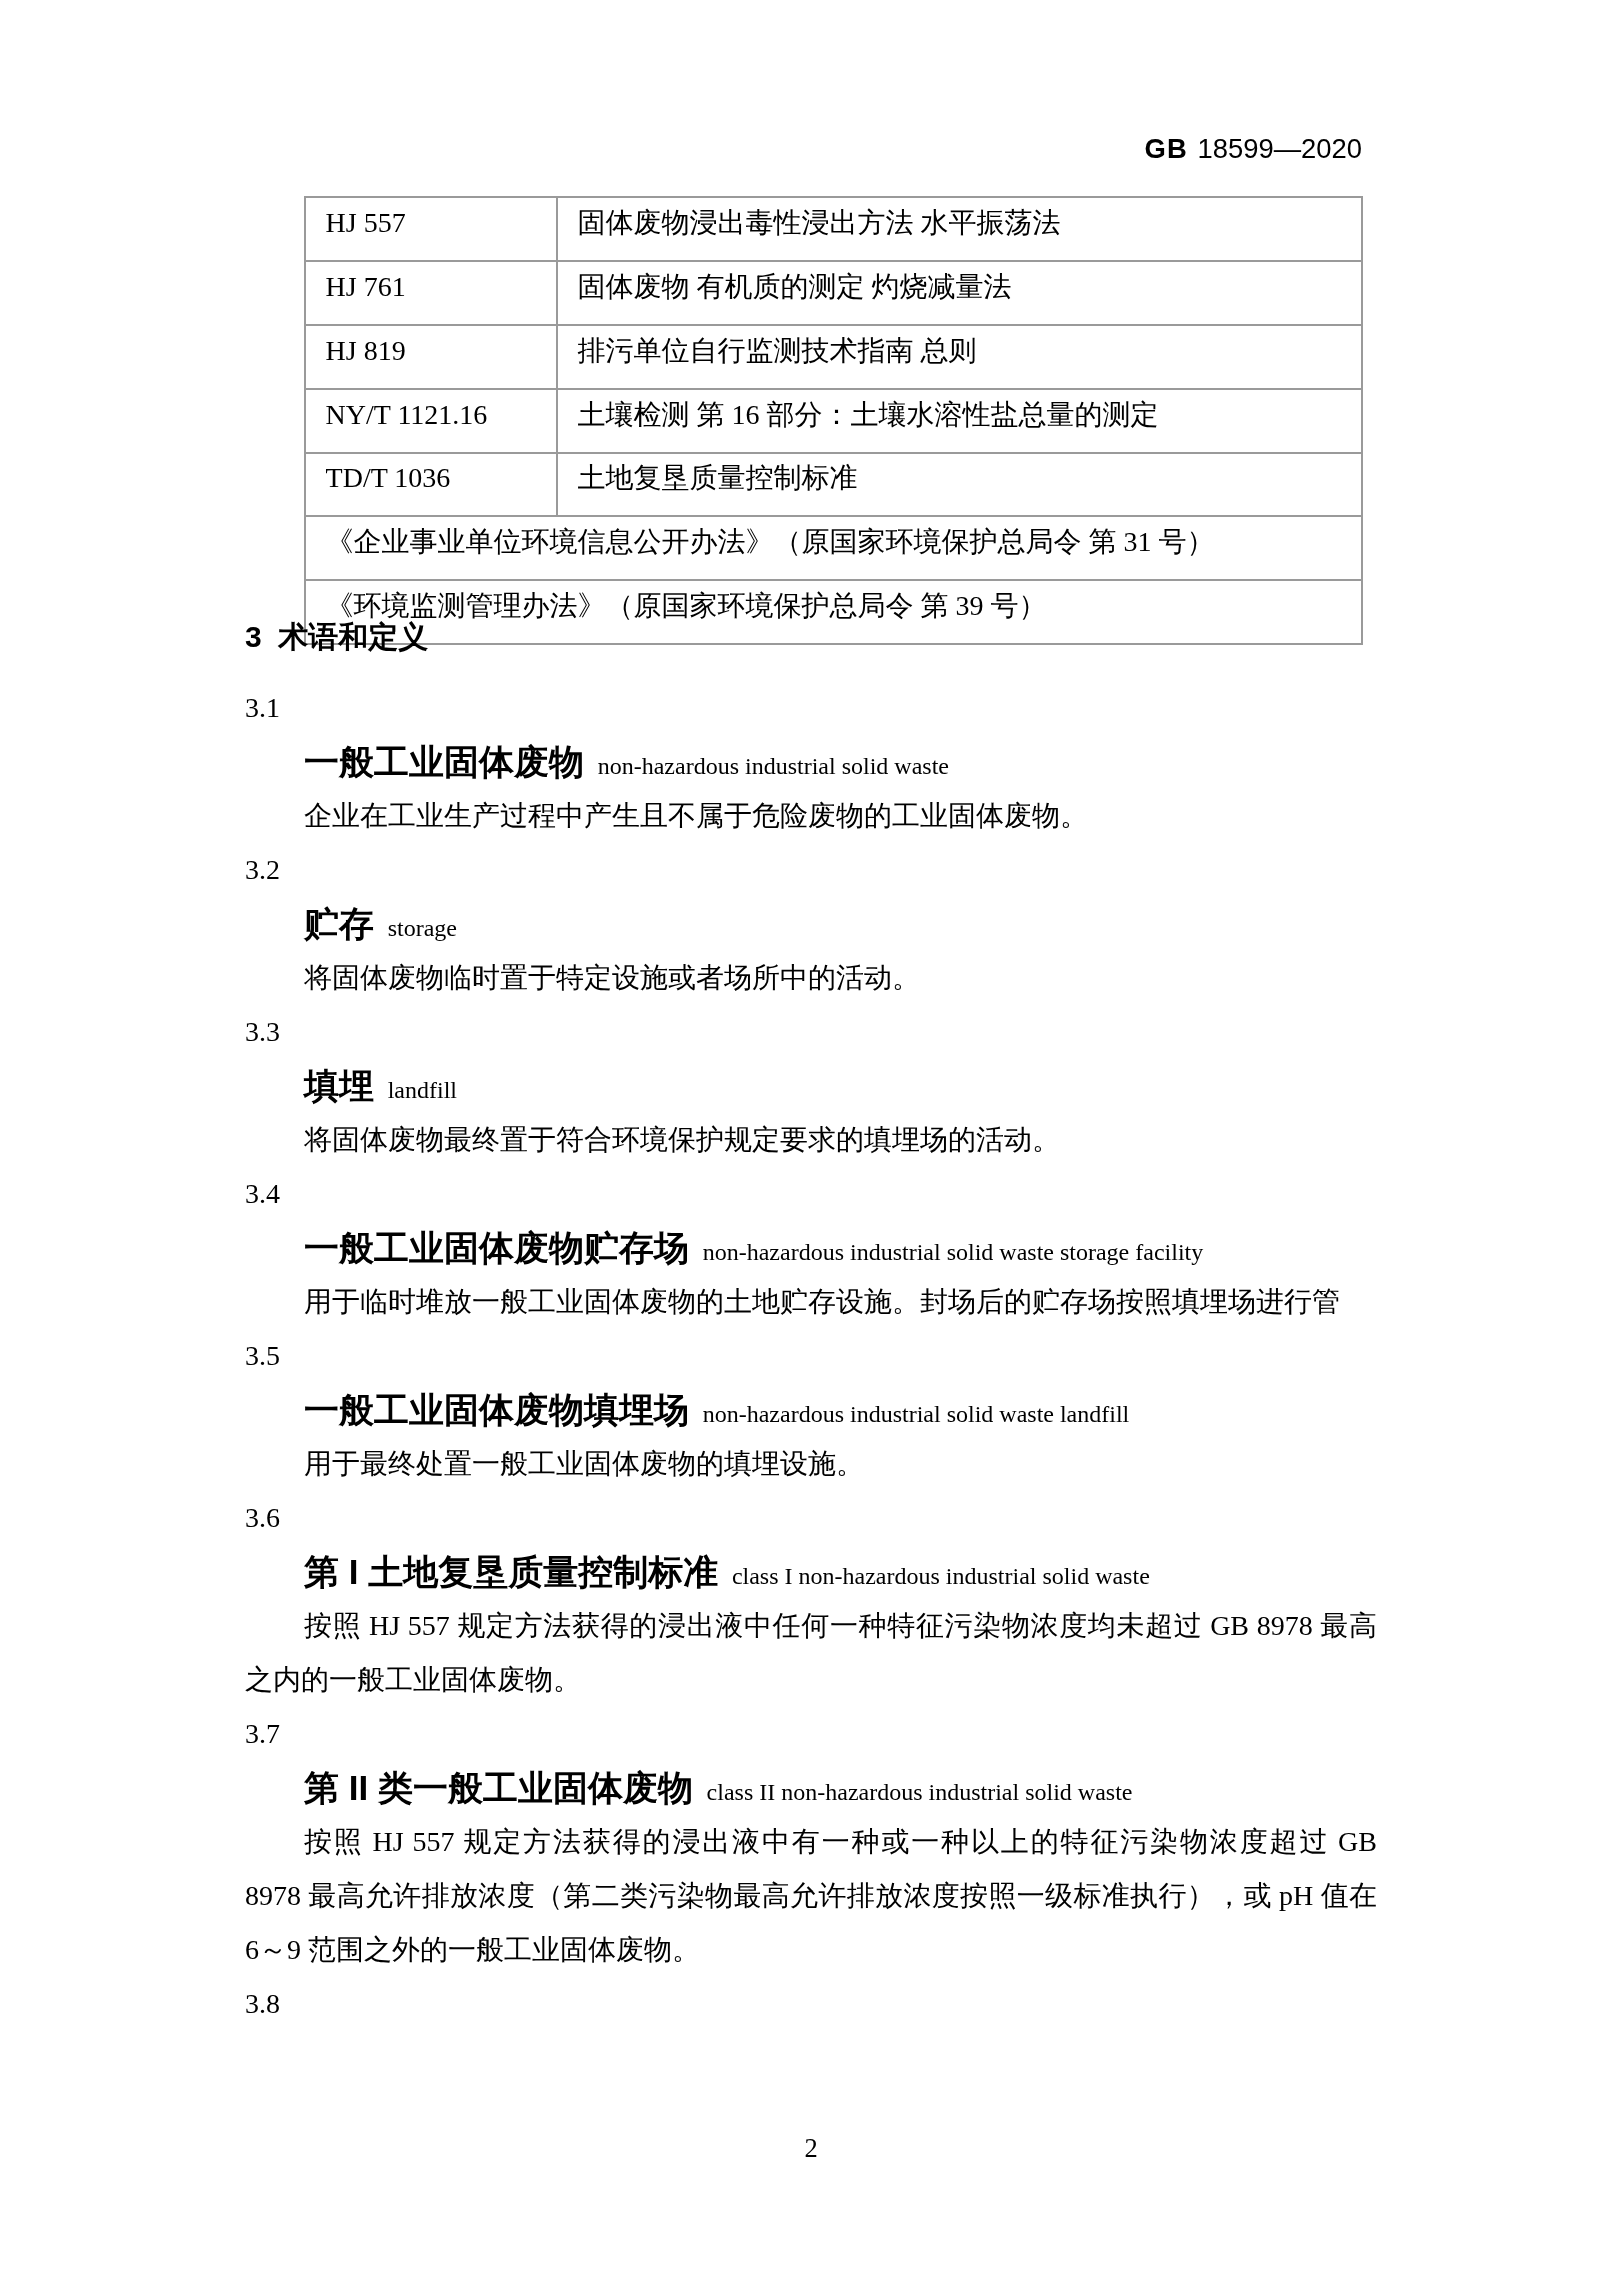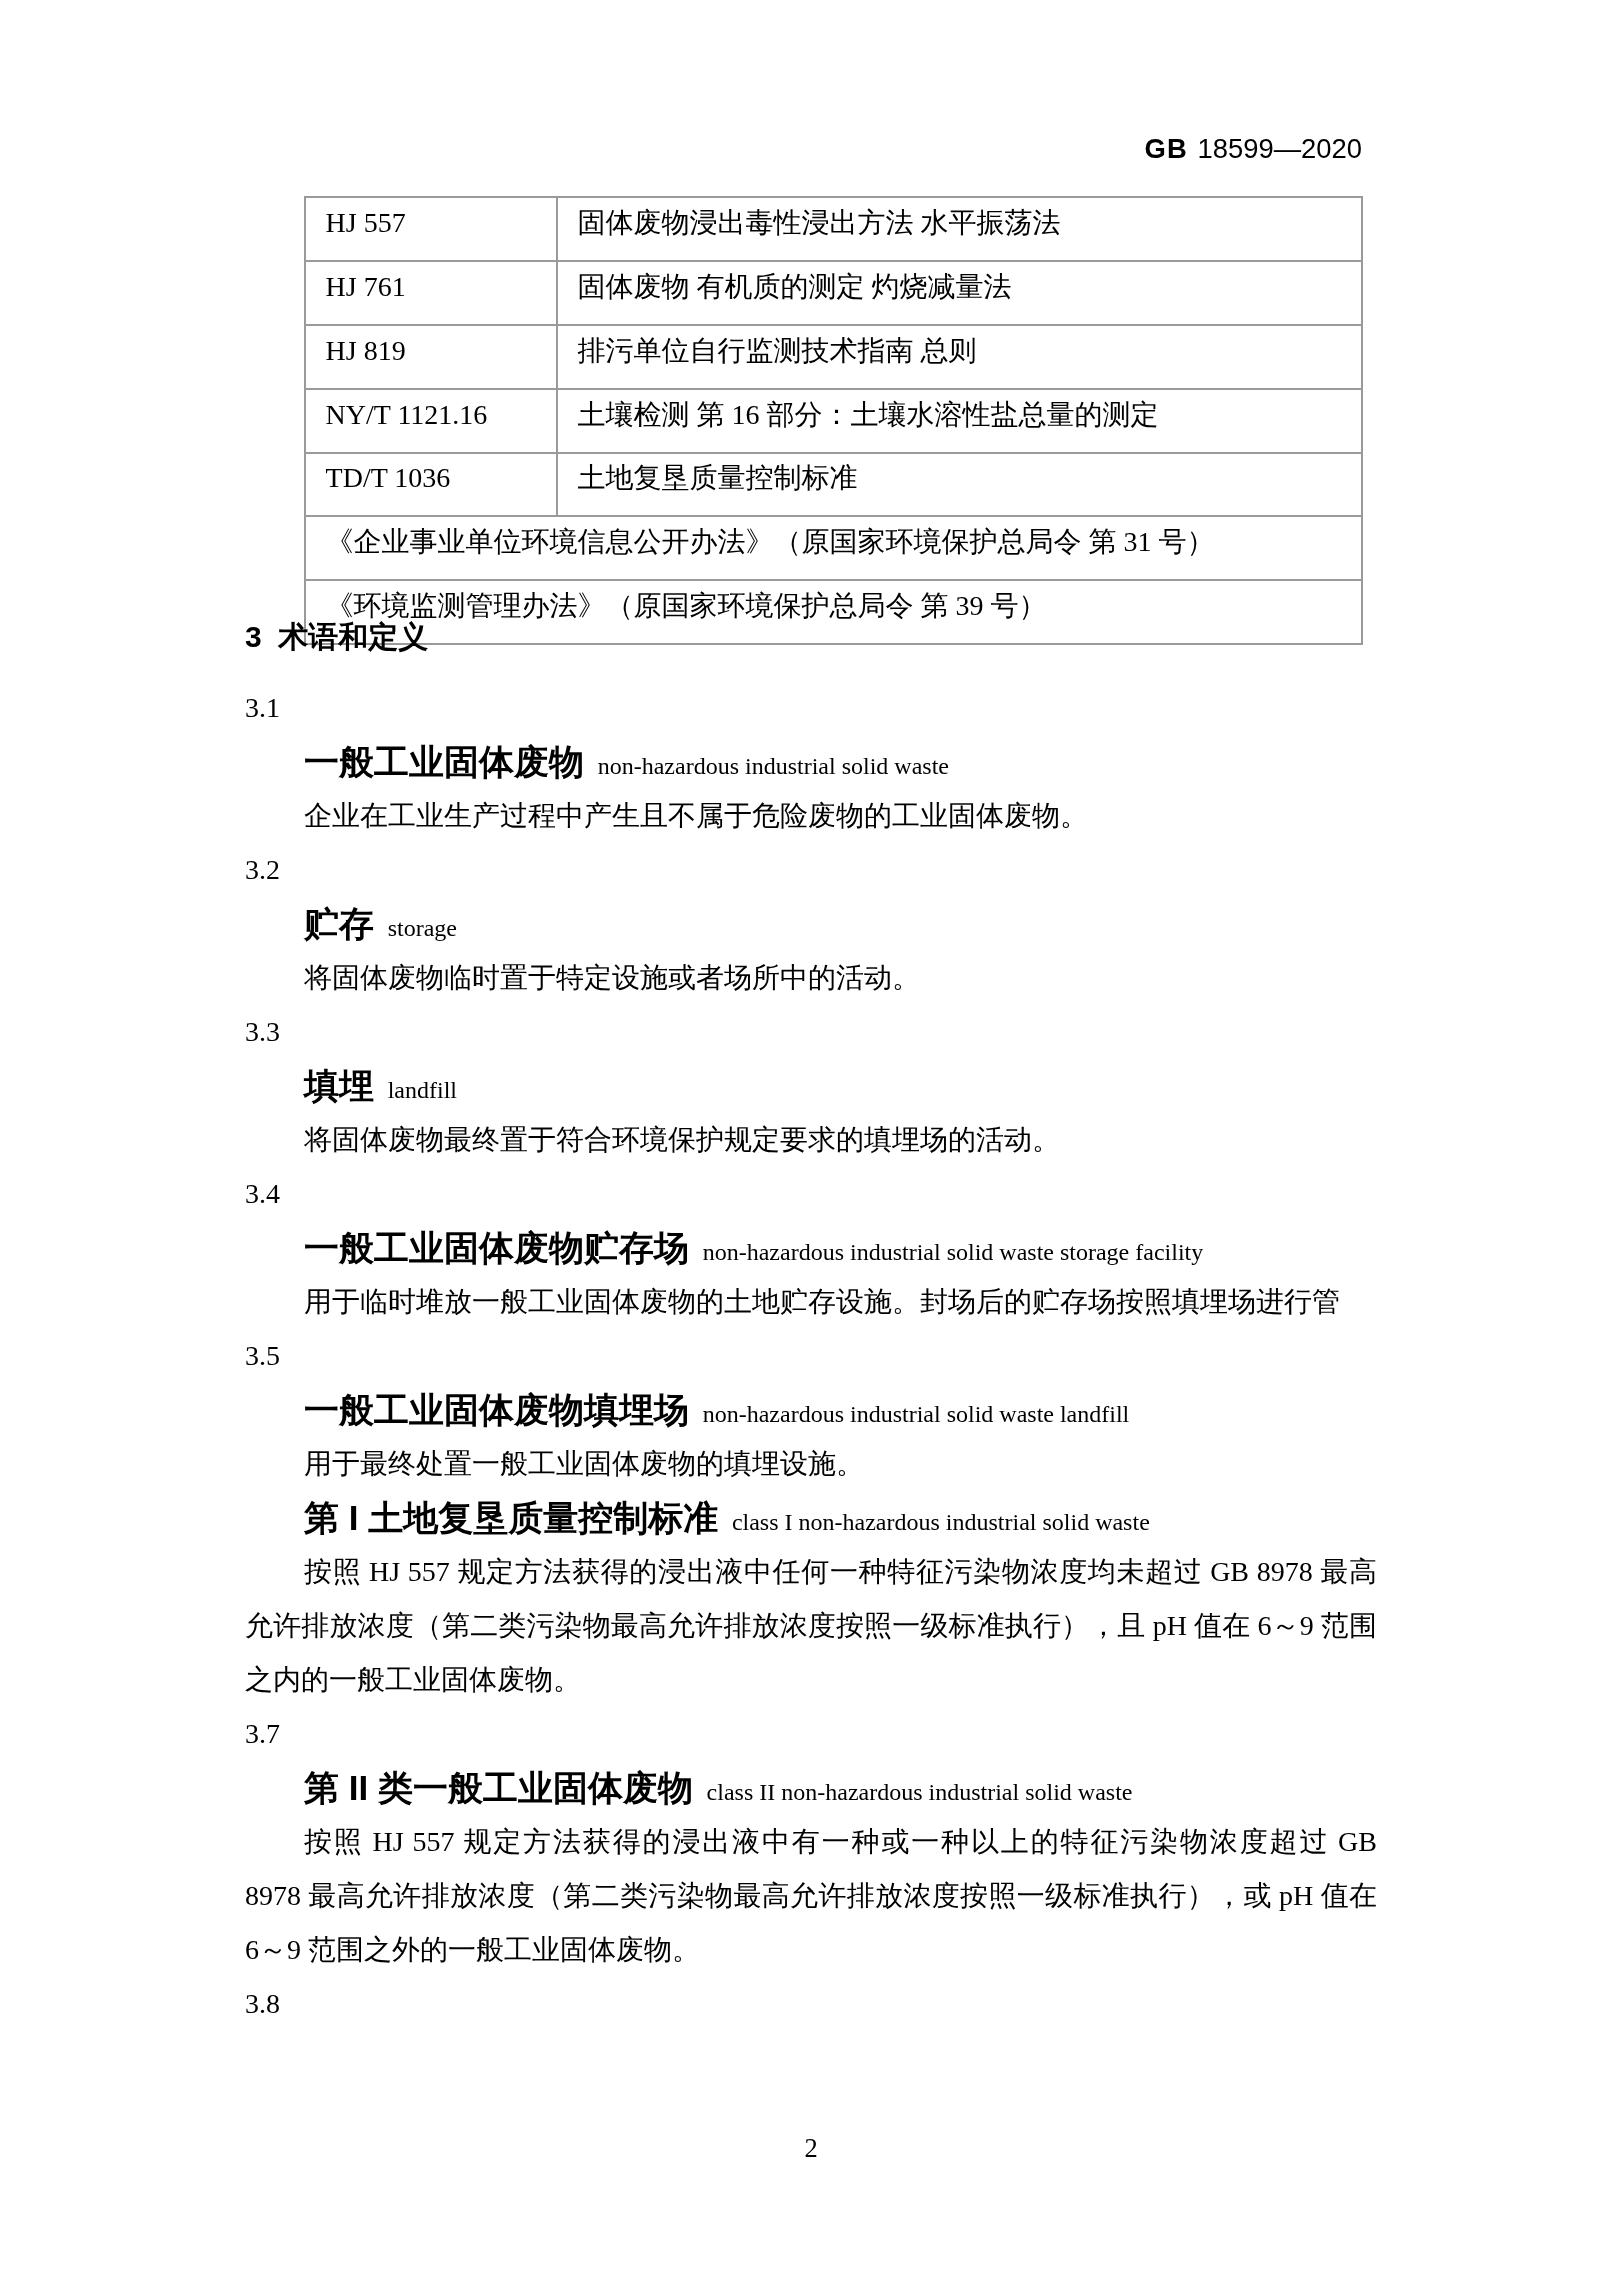--- a/index.html
+++ b/index.html
@@ -153,23 +153,23 @@
   <div class="line indent">将固体废物最终置于符合环境保护规定要求的填埋场的活动。</div>
 
   <div class="line term-num">3.4</div>
   <div class="line indent"><span class="term-zh">一般工业固体废物贮存场</span><span class="term-en">non-hazardous industrial solid waste storage facility</span></div>
   <div class="line indent">用于临时堆放一般工业固体废物的土地贮存设施。封场后的贮存场按照填埋场进行管理。</div>
 
   <div class="line term-num">3.5</div>
   <div class="line indent"><span class="term-zh">一般工业固体废物填埋场</span><span class="term-en">non-hazardous industrial solid waste landfill</span></div>
   <div class="line indent">用于最终处置一般工业固体废物的填埋设施。</div>
 
+  <div class="line term-num">3.6</div>
   <div class="line indent"><span class="term-zh">第 I 土地复垦质量控制标准</span><span class="term-en">class I non-hazardous industrial solid waste</span></div>
   <div class="line indent stretch">按照 HJ 557 规定方法获得的浸出液中任何一种特征污染物浓度均未超过 GB 8978 最高</div>
-  <div class="line stretch">允许排放浓度（第二类污染物最高允许排放浓度按照一级标准执行），且 pH 值在 6～9 范围</div>
   <div class="line">之内的一般工业固体废物。</div>
 
   <div class="line term-num">3.7</div>
   <div class="line indent"><span class="term-zh">第 II 类一般工业固体废物</span><span class="term-en">class II non-hazardous industrial solid waste</span></div>
   <div class="line indent stretch">按照 HJ 557 规定方法获得的浸出液中有一种或一种以上的特征污染物浓度超过 GB</div>
   <div class="line stretch">8978 最高允许排放浓度（第二类污染物最高允许排放浓度按照一级标准执行），或 pH 值在</div>
   <div class="line">6～9 范围之外的一般工业固体废物。</div>
 
   <div class="line term-num">3.8</div>
 </div>

